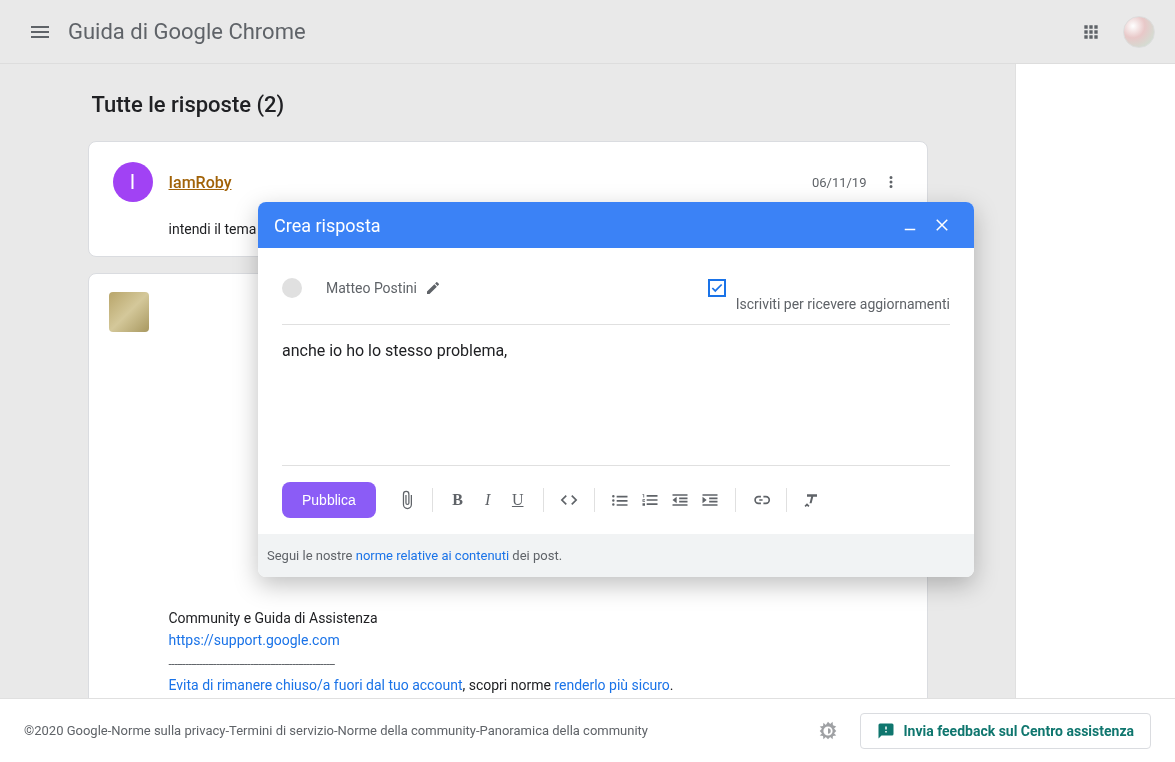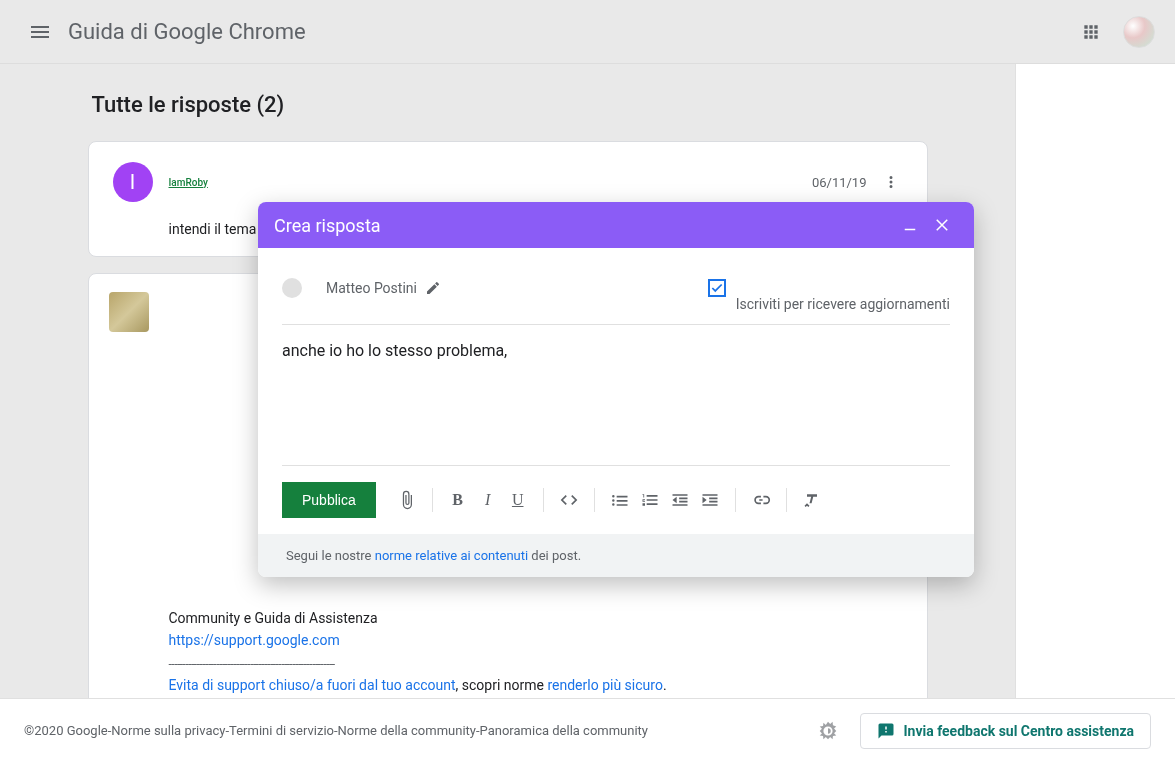--- a/index.html
+++ b/index.html
@@ -114,22 +114,22 @@
   flex-shrink: 0;
 }
 .av-purple { background: #a142f4; }
 .av-gold-box {
   width: 40px; height: 40px;
   background: linear-gradient(135deg,#b8a56a,#d4c89a,#a89860);
   border-radius: 4px;
   flex-shrink: 0;
 }
 .reply-user {
-  color: #15803d;
-  font-size: 10px;
+  color: #a16207;
+  font-size: 16px;
   font-weight: 500;
 }
 .reply-spacer { flex: 1; }
 .reply-date {
   font-size: 13px;
   color: #5f6368;
   margin-right: 12px;
 }
 .reply-menu {
   width: 24px; height: 24px;
@@ -183,21 +183,21 @@
   top: 202px;
   width: 716px;
   background: #fff;
   border-radius: 8px;
   box-shadow: 0 8px 24px rgba(0,0,0,0.25);
   overflow: hidden;
   display: flex;
   flex-direction: column;
 }
 .dialog-header {
-  background: #8b5cf6;
+  background: #3b82f6;
   color: #fff;
   height: 46px;
   display: flex;
   align-items: center;
   padding: 0 16px;
 }
 .dialog-title {
   font-size: 18px;
   font-weight: 400;
   flex: 1;
@@ -243,24 +243,24 @@
   font-size: 16px;
   color: #202124;
 }
 .dialog-border { border-top: 1px solid #e0e0e0; margin: 0 24px; }
 .toolbar {
   display: flex;
   align-items: center;
   padding: 16px 24px;
 }
 .publish-btn {
-  background: #15803d;
+  background: #8b5cf6;
   color: #fff;
   border: none;
-  border-radius: 0;
+  border-radius: 8px;
   padding: 10px 20px;
   font-size: 14px;
   font-weight: 500;
   cursor: pointer;
 }
 .tb-sep {
   width: 1px; height: 24px; background: #e0e0e0;
   margin: 0 10px;
 }
 .tb-btn {
@@ -268,21 +268,21 @@
   display: flex; align-items: center; justify-content: center;
   color: #5f6368;
   cursor: pointer;
   font-family: "Times New Roman", serif;
 }
 .tb-btn.bold { font-weight: bold; font-size: 16px; }
 .tb-btn.italic { font-style: italic; font-size: 16px; }
 .tb-btn.underline { text-decoration: underline; font-size: 16px; }
 .dialog-footer {
   background: #f1f3f4;
-  padding: 14px 28px;
+  padding: 14px 9px;
   font-size: 13px;
   color: #5f6368;
 }
 .dialog-footer a { color: #1a73e8; text-decoration: none; }
 
 svg { display: block; }
 </style>
 </head>
 <body>
 
@@ -325,21 +325,21 @@
       </div>
 
       <div class="reply-card" style="height:440px; position:relative;">
         <div class="reply-head" style="position:absolute; top:18px; left:20px;">
           <div class="av-gold-box"></div>
         </div>
         <div class="reply-body" style="position:absolute; bottom:16px; left:24px; right:24px;">
           <span>Community e Guida di Assistenza</span><br>
           <a href="#">https://support.google.com</a><br>
           <span class="dashes">-----------------------------------------------------------</span><br>
-          <a href="#">Evita di support chiuso/a fuori dal tuo account</a><span>, scopri norme </span><a href="#">renderlo più sicuro</a><span>.</span>
+          <a href="#">Evita di rimanere chiuso/a fuori dal tuo account</a><span>, scopri norme </span><a href="#">renderlo più sicuro</a><span>.</span>
         </div>
       </div>
     </div>
   </div>
   <div class="right-strip"></div>
 </div>
 
 <div class="footer">
   <span>©2020 Google</span>
   <span> - </span>

